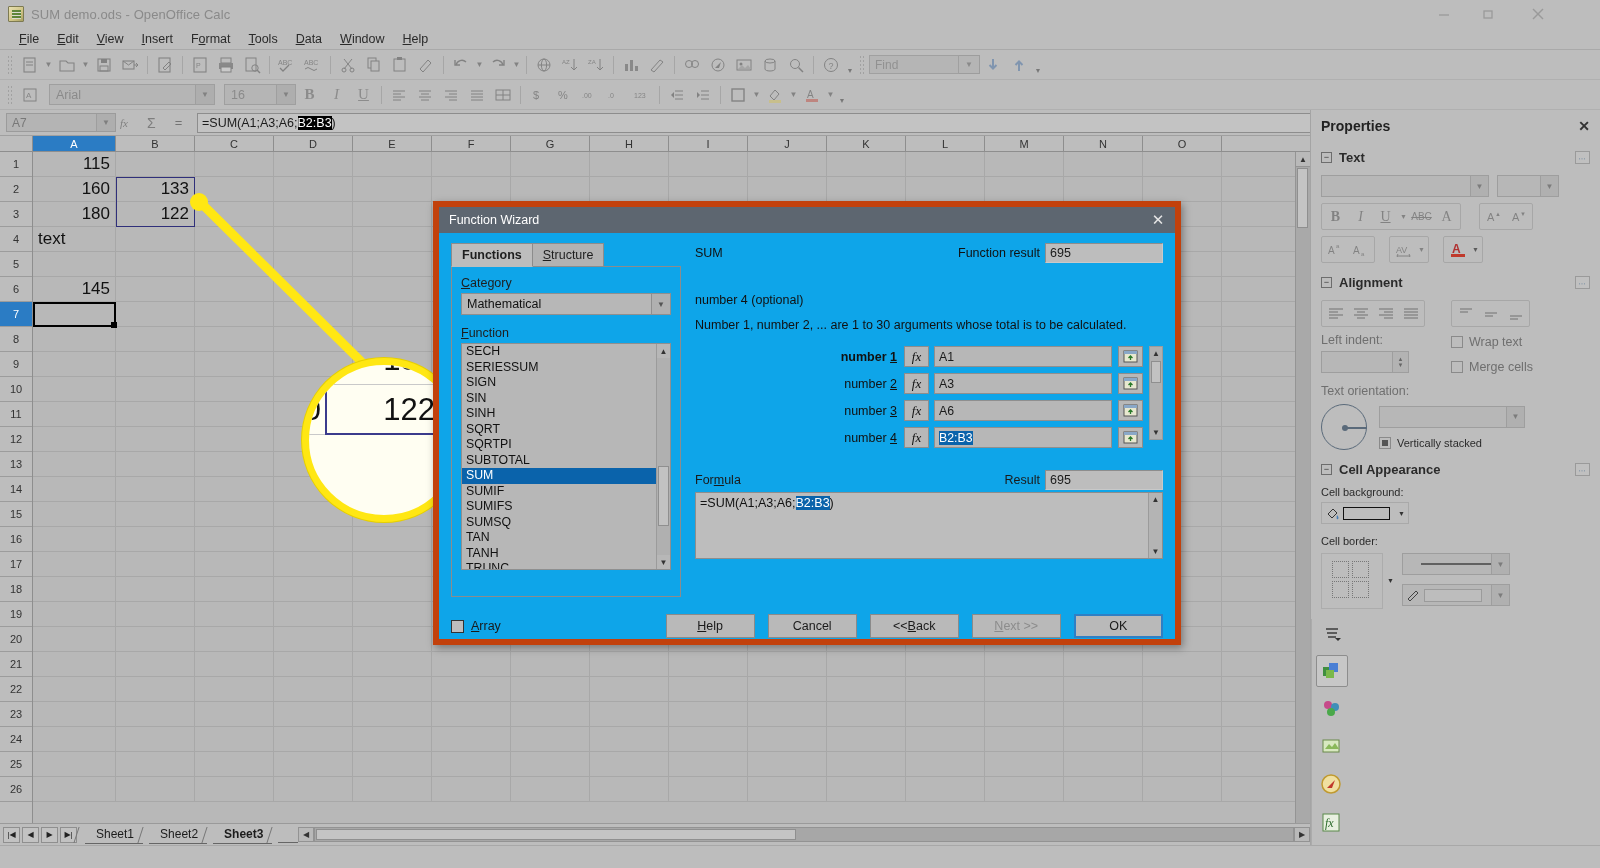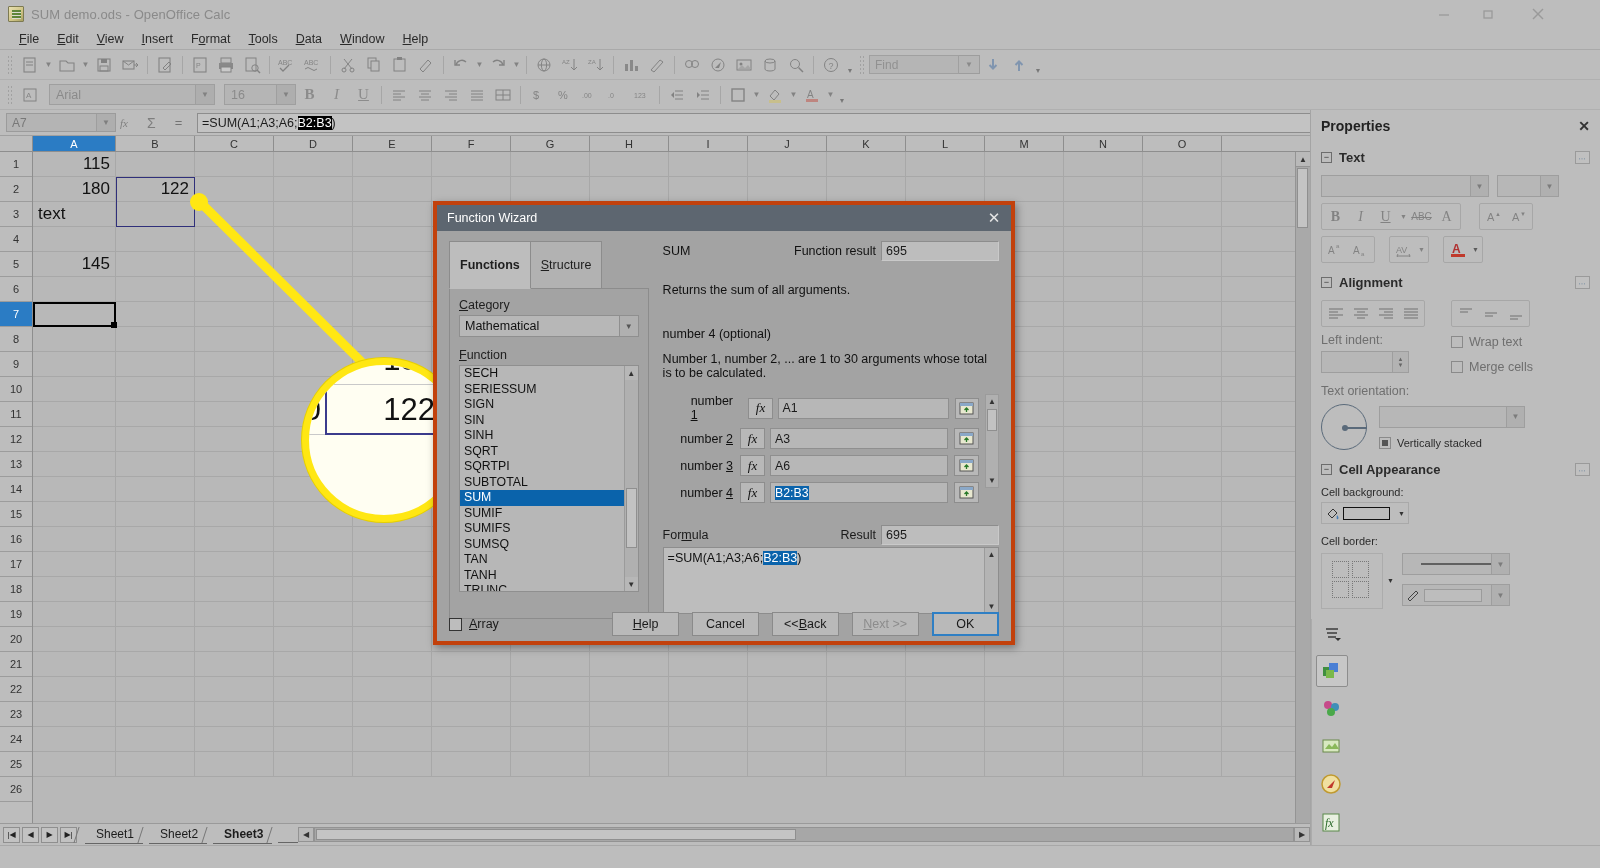--- a/index.html
+++ b/index.html
@@ -187,31 +187,31 @@
      align-items:center; justify-content:center; font-size:6px; color:#666; }
   #bgcolor { display:flex; align-items:center; border:1px solid rgba(150,150,150,.5);
      padding:2px 3px; width:88px; }
   #bgswatch { width:52px; height:13px; border:1.5px solid #111; background:#bdbdbd;
      margin-left:3px; }
   #borderpick { width:62px; height:56px; border:1px solid rgba(150,150,150,.45);
      display:flex; align-items:center; justify-content:center; }
   .dotgrid { width:40px; height:40px; position:relative; }
   .dotgrid div { position:absolute; border:1px dotted #777; width:17px; height:17px; }
   
-  #dialog { position:absolute; left:433px; top:201px; width:582px; height:444px;
-     background:#a3a3a3; border:4px solid #c2410c; box-shadow:2px 3px 8px rgba(0,0,0,.35);
+  #dialog { position:absolute; left:433px; top:201px; width:748px; height:444px;
+     background:#0ea5e9; border:6px solid #c2410c; box-shadow:2px 3px 8px rgba(0,0,0,.35);
      z-index:50; }
   #dlg-title { height:26px; background:#5d6670; color:#fff; display:flex;
      align-items:center; padding-left:10px; font-size:12.5px; }
   #dlg-close { position:absolute; right:4px; top:3px; width:26px; height:20px;
      display:flex; align-items:center; justify-content:center; color:#e6e6e6; font-size:15px; }
   #dlg-body { display:flex; padding:10px 12px 0 12px; height:370px; }
   #dlg-left { width:230px; }
   .tabstrip { display:flex; border-bottom:1px solid #8c8c8c; }
-  .dtab { padding:16px 10px; font-size:12.5px; color:#1e1e1e; border:1px solid #8c8c8c;
+  .dtab { padding:4px 10px; font-size:12.5px; color:#1e1e1e; border:1px solid #8c8c8c;
      border-bottom:none; background:#b2b2b2; margin-right:-1px; }
   .dtab.active { background:#bdbdbd; border-bottom:1px solid #bdbdbd; margin-bottom:-1px;
      font-weight:bold; }
   #dlg-leftinner { border:1px solid #8c8c8c; border-top:none; padding:9px 9px 10px 9px;
      height:330px; }
   .flabel { font-size:12.5px; color:#1e1e1e; margin-bottom:3px; }
   #catcombo { height:22px; background:#b7b7b7; border:1px solid #8f8f8f; position:relative;
      display:flex; align-items:center; padding-left:5px; font-size:12.5px; color:#111; }
   #catcombo .ar { position:absolute; right:0; top:0; bottom:0; width:19px; background:#b0b0b0;
      border-left:1px solid #8f8f8f; display:flex; align-items:center; justify-content:center;
@@ -232,21 +232,21 @@
   #fname { font-size:12.5px; color:#111; flex:1; }
   #fres-label { font-size:12.5px; color:#111; margin-right:5px; }
   #fres { width:118px; height:20px; background:#bdbdbd; border-left:1px solid #8d8d8d;
      border-top:1px solid #8d8d8d; border-right:1px solid #c9c9c9;
      border-bottom:1px solid #c9c9c9; font-size:12.5px; padding-left:4px;
      display:flex; align-items:center; }
   .ddesc { font-size:12.5px; color:#111; }
   #argtable { margin-top:14px; }
   .argrow { display:flex; align-items:center; justify-content:flex-end; margin-bottom:6px; }
   .arglabel { font-size:12.5px; color:#111; margin-right:7px; }
-  .arglabel.bold { font-weight:normal;margin-left:28px; }
+  .arglabel.bold { font-weight:bold;margin-left:28px; }
   .fxbtn { width:25px; height:21px; border:1px solid #8d8d8d; background:#b8b8b8;
      display:flex; align-items:center; justify-content:center;
      font-family:"Liberation Serif",serif; font-style:italic; font-size:13px; color:#111; }
   .argfield { width:178px; height:21px; background:#b7b7b7; border:1px solid #8f8f8f;
      margin-left:5px; display:flex; align-items:center; padding-left:4px; font-size:12.3px; }
   .argfield .hl { background:#0a63ab; color:#fff; }
   .shrinkbtn { width:25px; height:21px; border:1px solid #8d8d8d; background:#b8b8b8;
      margin-left:6px; display:flex; align-items:center; justify-content:center; }
   #argscroll { width:14px; margin-left:6px; height:94px; background:#b0b0b0;
      border:1px solid #9b9b9b; position:relative; display:flex; flex-direction:column;
@@ -739,20 +739,37 @@
             <div class="gcell" style="width: 79px;"></div>
             <div class="gcell" style="width: 79px;"></div>
             <div class="gcell" style="width: 79px;"></div>
             <div class="gcell" style="width: 79px;"></div>
             <div class="gcell" style="width: 79px;"></div>
             <div class="gcell" style="width: 79px;"></div>
             <div class="gcell" style="width: 79px;"></div>
             <div class="gcell" style="width: 79px;"></div>
           </div>
           <div class="gridrow">
+            <div class="gcell num" style="width: 83px;">160</div>
+            <div class="gcell num" style="width: 79px;">133</div>
+            <div class="gcell" style="width: 79px;"></div>
+            <div class="gcell" style="width: 79px;"></div>
+            <div class="gcell" style="width: 79px;"></div>
+            <div class="gcell" style="width: 79px;"></div>
+            <div class="gcell" style="width: 79px;"></div>
+            <div class="gcell" style="width: 79px;"></div>
+            <div class="gcell" style="width: 79px;"></div>
+            <div class="gcell" style="width: 79px;"></div>
+            <div class="gcell" style="width: 79px;"></div>
+            <div class="gcell" style="width: 79px;"></div>
+            <div class="gcell" style="width: 79px;"></div>
+            <div class="gcell" style="width: 79px;"></div>
+            <div class="gcell" style="width: 79px;"></div>
+          </div>
+          <div class="gridrow">
             <div class="gcell num" style="width: 83px;">180</div>
             <div class="gcell num" style="width: 79px;">122</div>
             <div class="gcell" style="width: 79px;"></div>
             <div class="gcell" style="width: 79px;"></div>
             <div class="gcell" style="width: 79px;"></div>
             <div class="gcell" style="width: 79px;"></div>
             <div class="gcell" style="width: 79px;"></div>
             <div class="gcell" style="width: 79px;"></div>
             <div class="gcell" style="width: 79px;"></div>
             <div class="gcell" style="width: 79px;"></div>
@@ -1525,21 +1542,20 @@
           </div>
         </div>
       </div>
     </div>
     <div id="dlg-right">
       <div id="dlg-rtop">
         <div id="fname">SUM</div>
         <div id="fres-label">Function result</div>
         <div id="fres">695</div>
       </div>
-      <div class="ddesc" style="margin-top:22px;">Returns the sum of all arguments.</div>
       <div class="ddesc" style="margin-top:30px;">number 4 (optional)</div>
       <div class="ddesc" style="margin-top:11px;">Number 1, number 2, ... are 1 to 30 arguments whose total is to be calculated.</div>
       <div id="argtable">
         <div style="display:flex;">
           <div style="flex:1;">
             <div class="argrow">
               <div class="arglabel bold">number <u class="mn">1</u></div>
               <div class="fxbtn">fx</div>
               <div class="argfield">A1</div>
               <div class="shrinkbtn">

